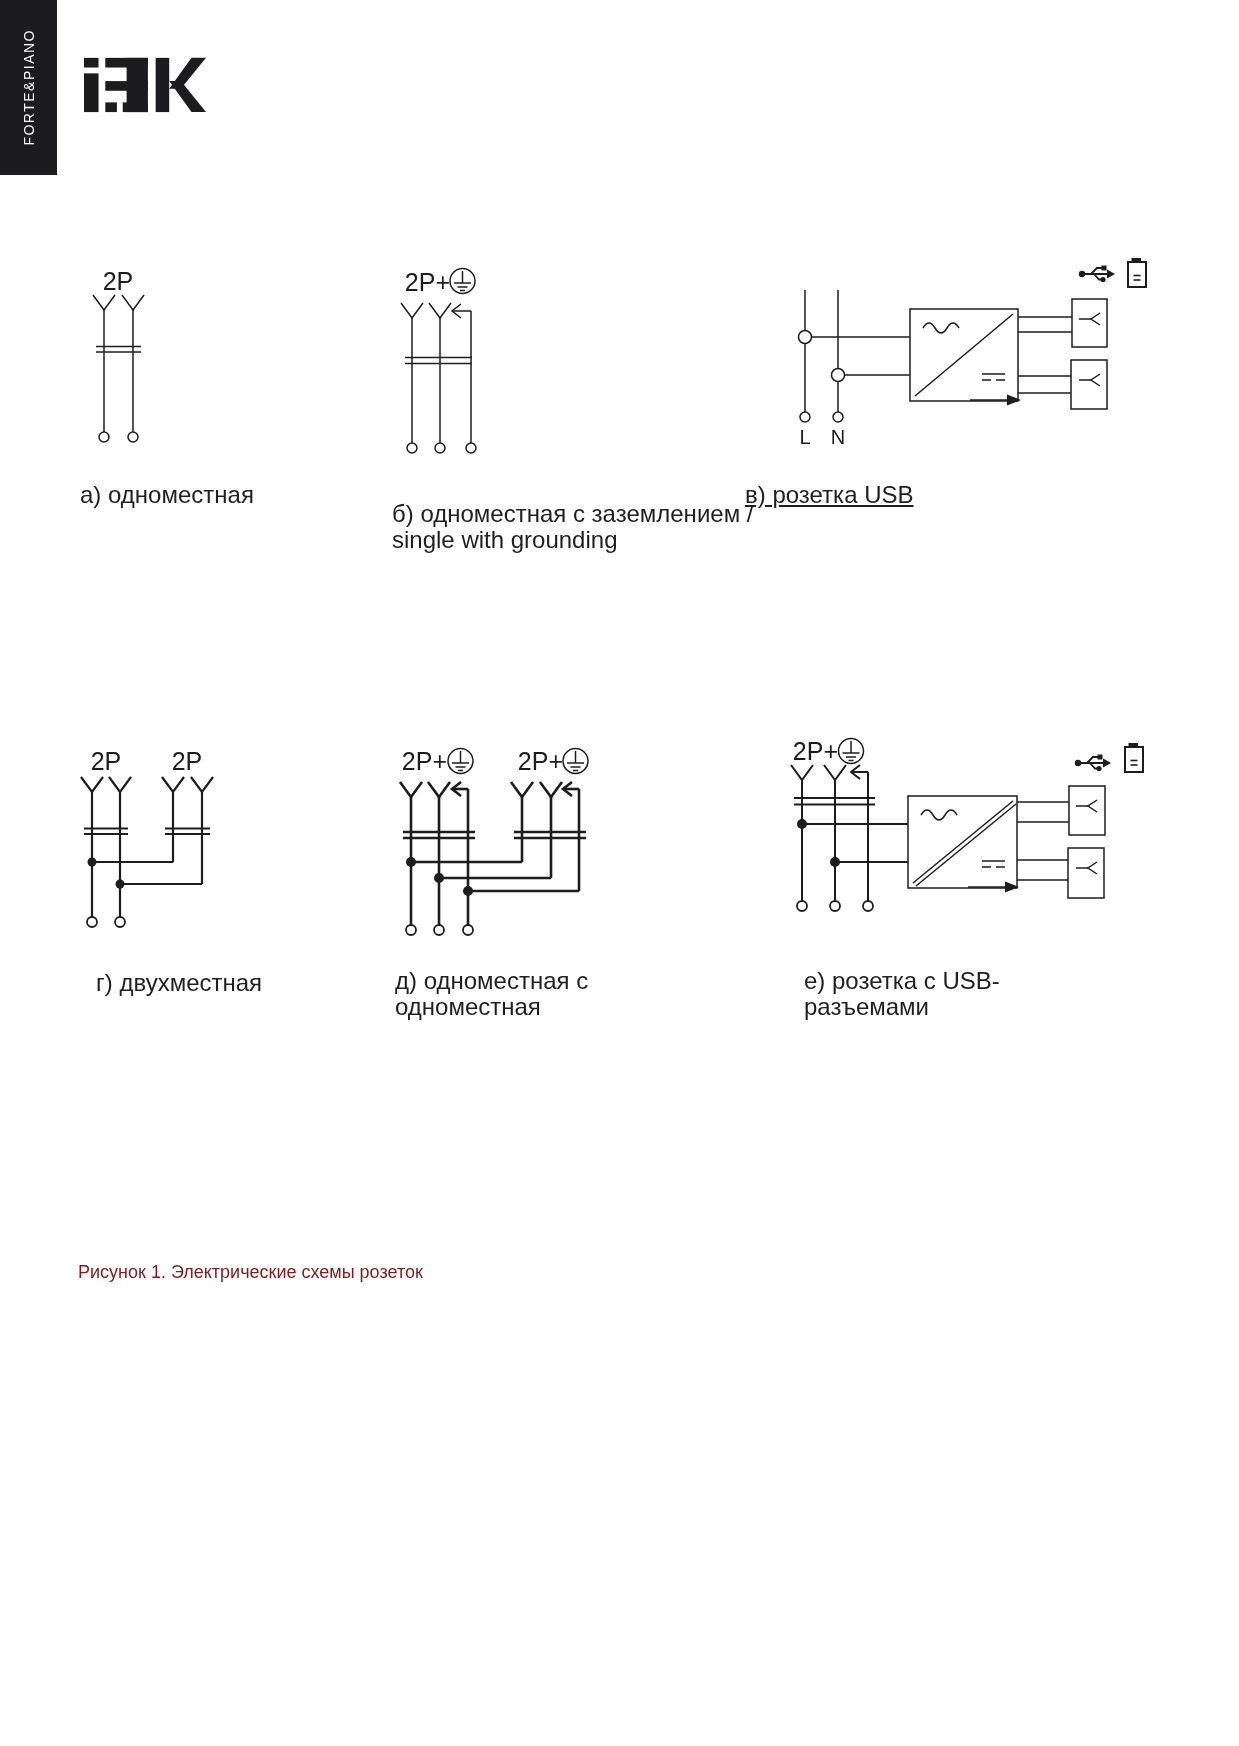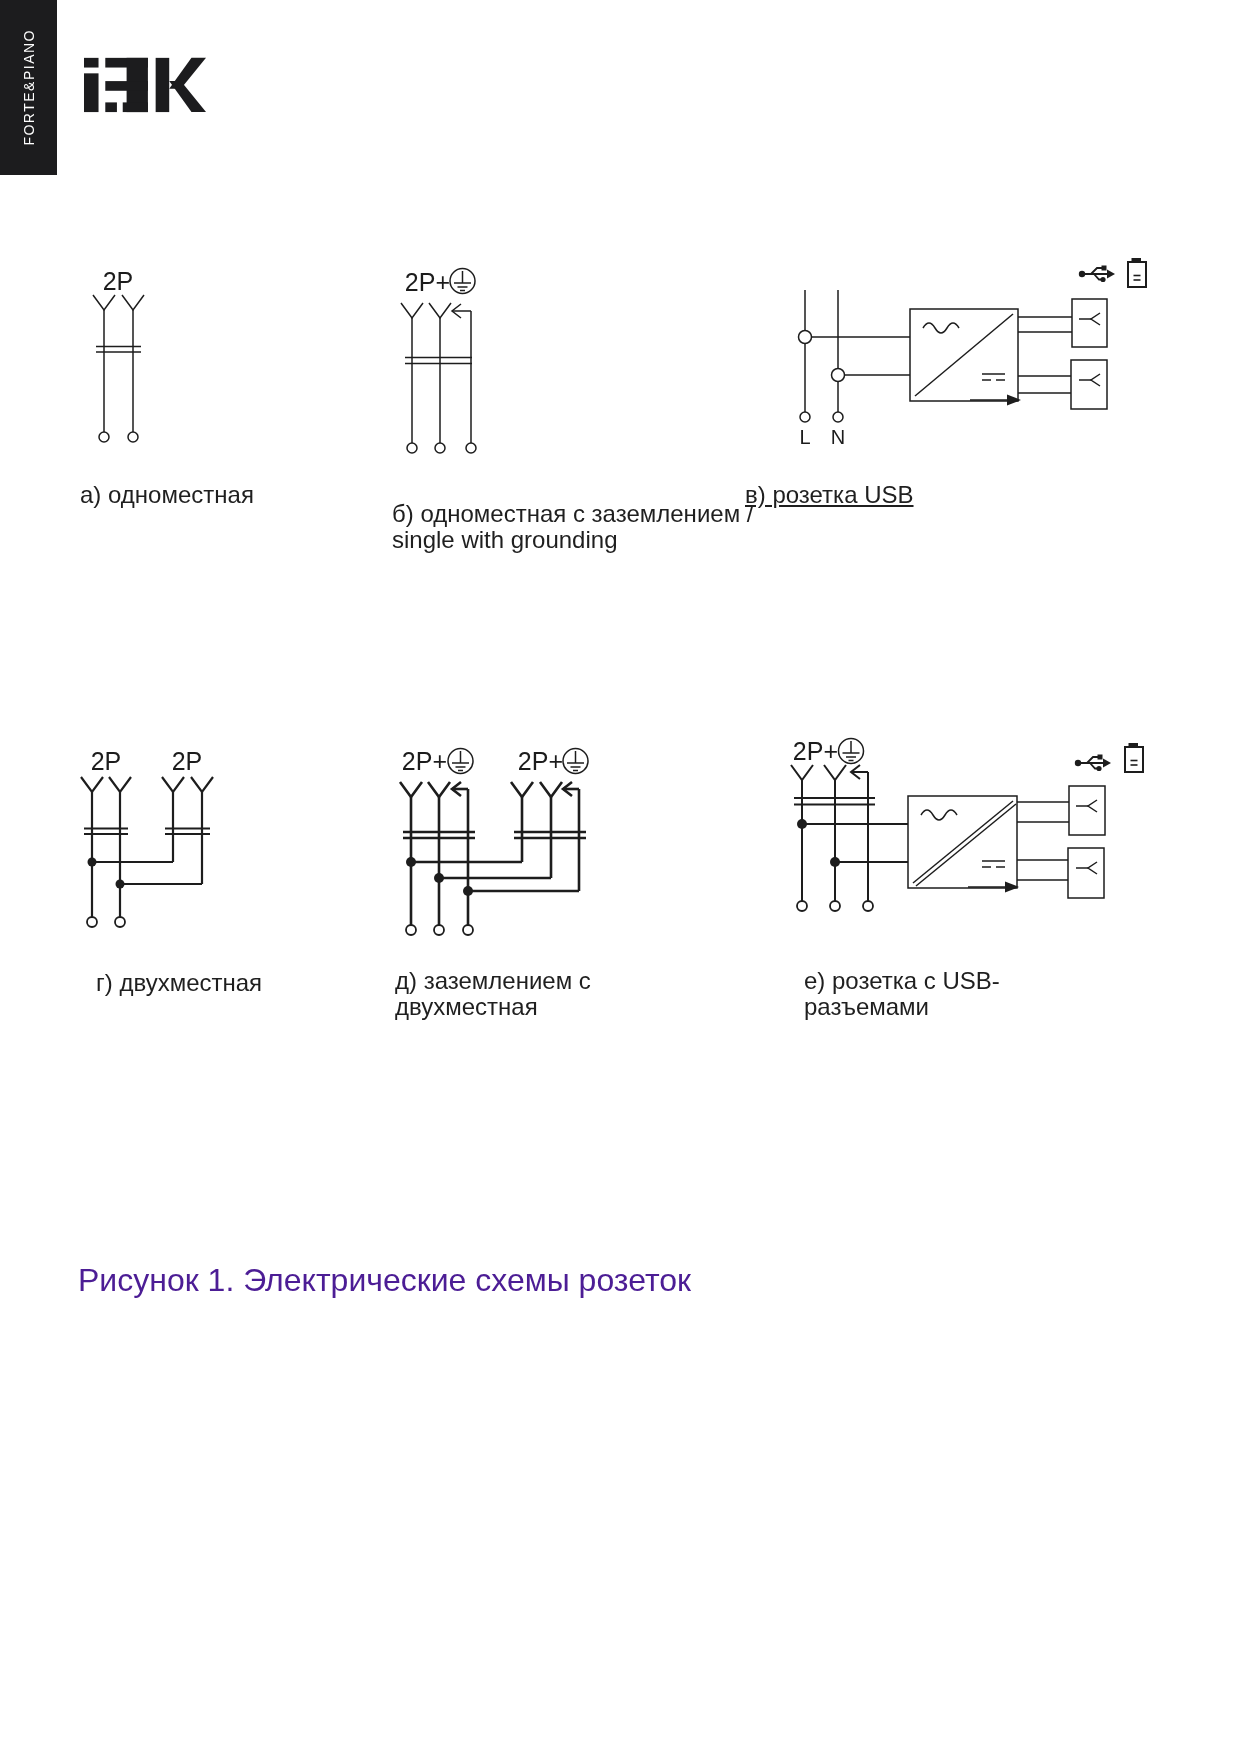--- a/index.html
+++ b/index.html
@@ -1,21 +1,21 @@
 <!DOCTYPE html>
 <html><head>
 <meta charset="utf-8">
 <style>
   html,body{margin:0;padding:0;background:#ffffff;}
   body{width:1239px;height:1746px;position:relative;font-family:"Liberation Sans",sans-serif;color:#1d1d1d;overflow:hidden;}
   .abs{position:absolute;}
   .brand-tab{left:0;top:0;width:57px;height:175px;background:#1c1c1e;display:flex;align-items:center;justify-content:center;}
   .brand-tab span{writing-mode:vertical-rl;transform:rotate(180deg);color:#ffffff;font-size:14px;letter-spacing:1.5px;white-space:nowrap;}
   .caption{font-size:24px;line-height:26px;color:#1f1f1f;}
-  .fig-caption{font-size:32px;color:#4c1d95;}
+  .fig-caption{font-size:18px;color:#7f1d1d;}
   svg{display:block;overflow:visible;}
   svg text{font-family:"Liberation Sans",sans-serif;fill:#1c1c1c;}
   .lbl{font-size:25px;}
   .lbl-sm{font-size:20px;}
 </style>
 </head>
 <body>
 
 <div class="abs brand-tab">
   <span>FORTE&amp;PIANO</span>
@@ -332,21 +332,21 @@
 
 <div class="abs caption" style="left:80px;top:482px;">а) одноместная</div>
 <div class="abs caption" style="left:392px;top:501px;">
   <div>б) одноместная с заземлением /</div>
   <div>single with grounding</div>
 </div>
 <div class="abs caption" style="left:745px;top:482px;text-decoration:underline;">в) розетка USB</div>
 
 <div class="abs caption" style="left:96px;top:970px;">г) двухместная</div>
 <div class="abs caption" style="left:395px;top:968px;">
-  <div>д) заземлением с</div>
-  <div>двухместная</div>
+  <div>д) одноместная с</div>
+  <div>одноместная</div>
 </div>
 <div class="abs caption" style="left:804px;top:968px;">
   <div>е) розетка с USB-</div>
   <div>разъемами</div>
 </div>
 
 <div class="abs fig-caption" style="left:78px;top:1262px;">Рисунок 1. Электрические схемы розеток</div>
 
 </body></html>

